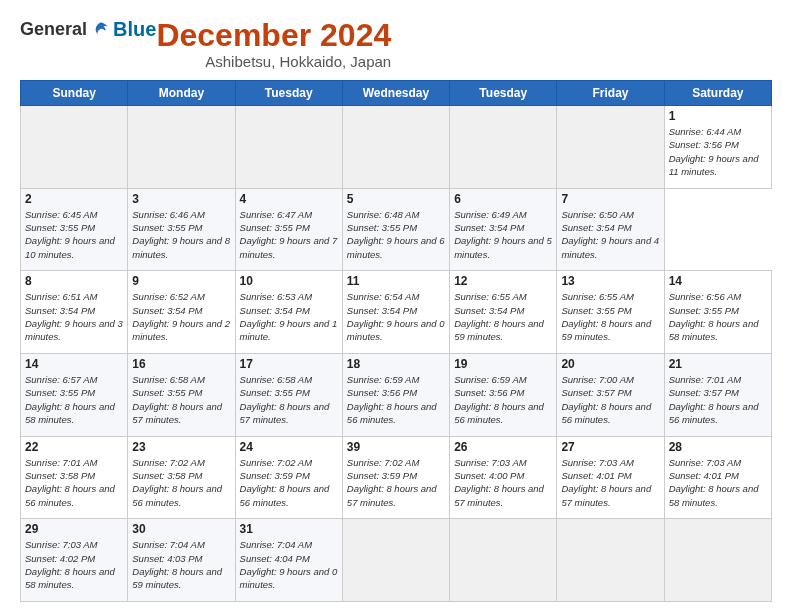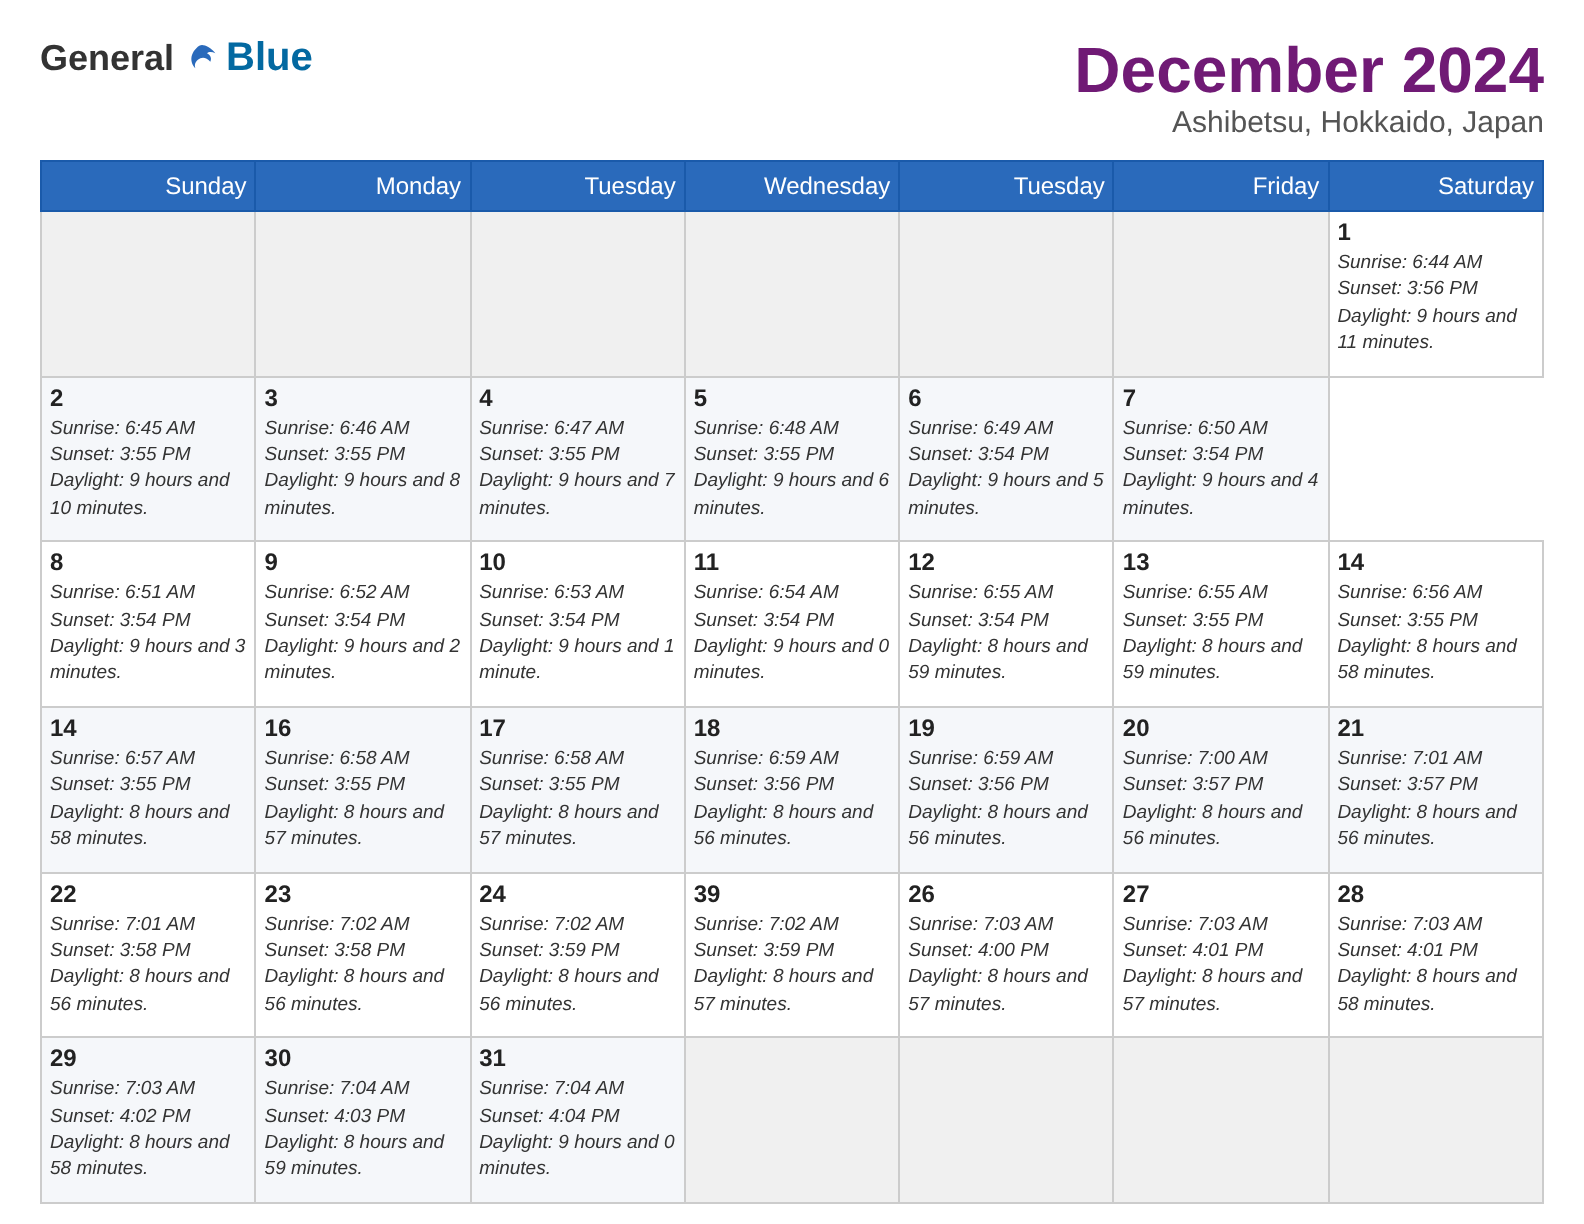--- a/index.html
+++ b/index.html
@@ -12,21 +12,20 @@
     }
     .page {
       width: 792px;
       height: 612px;
       padding: 18px 20px 10px 20px;
       display: flex;
       flex-direction: column;
     }
     .header {
       display: flex;
-      justify-content: space-between;
       align-items: flex-start;
       margin-bottom: 10px;
     }
     .logo {
       display: flex;
       flex-direction: column;
       align-items: flex-start;
     }
     .logo-text {
       display: flex;
@@ -47,40 +46,40 @@
       width: 20px;
       height: 20px;
       margin-left: 2px;
     }
     .title-area {
       text-align: right;
     }
     .month-title {
       font-size: 32px;
       font-weight: bold;
-      color: #701a75;
+      color: #c2410c;
       line-height: 1.1;
     }
     .subtitle {
       font-size: 15px;
       color: #555;
     }
     .calendar {
       flex: 1;
       border-collapse: collapse;
       width: 100%;
       font-size: 10px;
     }
     .calendar th {
       background: #2a6abb;
       color: white;
       padding: 5px 4px;
-      text-align: right;
+      text-align: center;
       font-size: 12px;
-      font-weight: normal;
+      font-weight: bold;
       border: 1px solid #1a5aaa;
     }
     .calendar td {
       border: 1px solid #ccc;
       vertical-align: top;
       padding: 3px 4px;
       width: 14.28%;
       height: 80px;
       background: #fff;
     }

